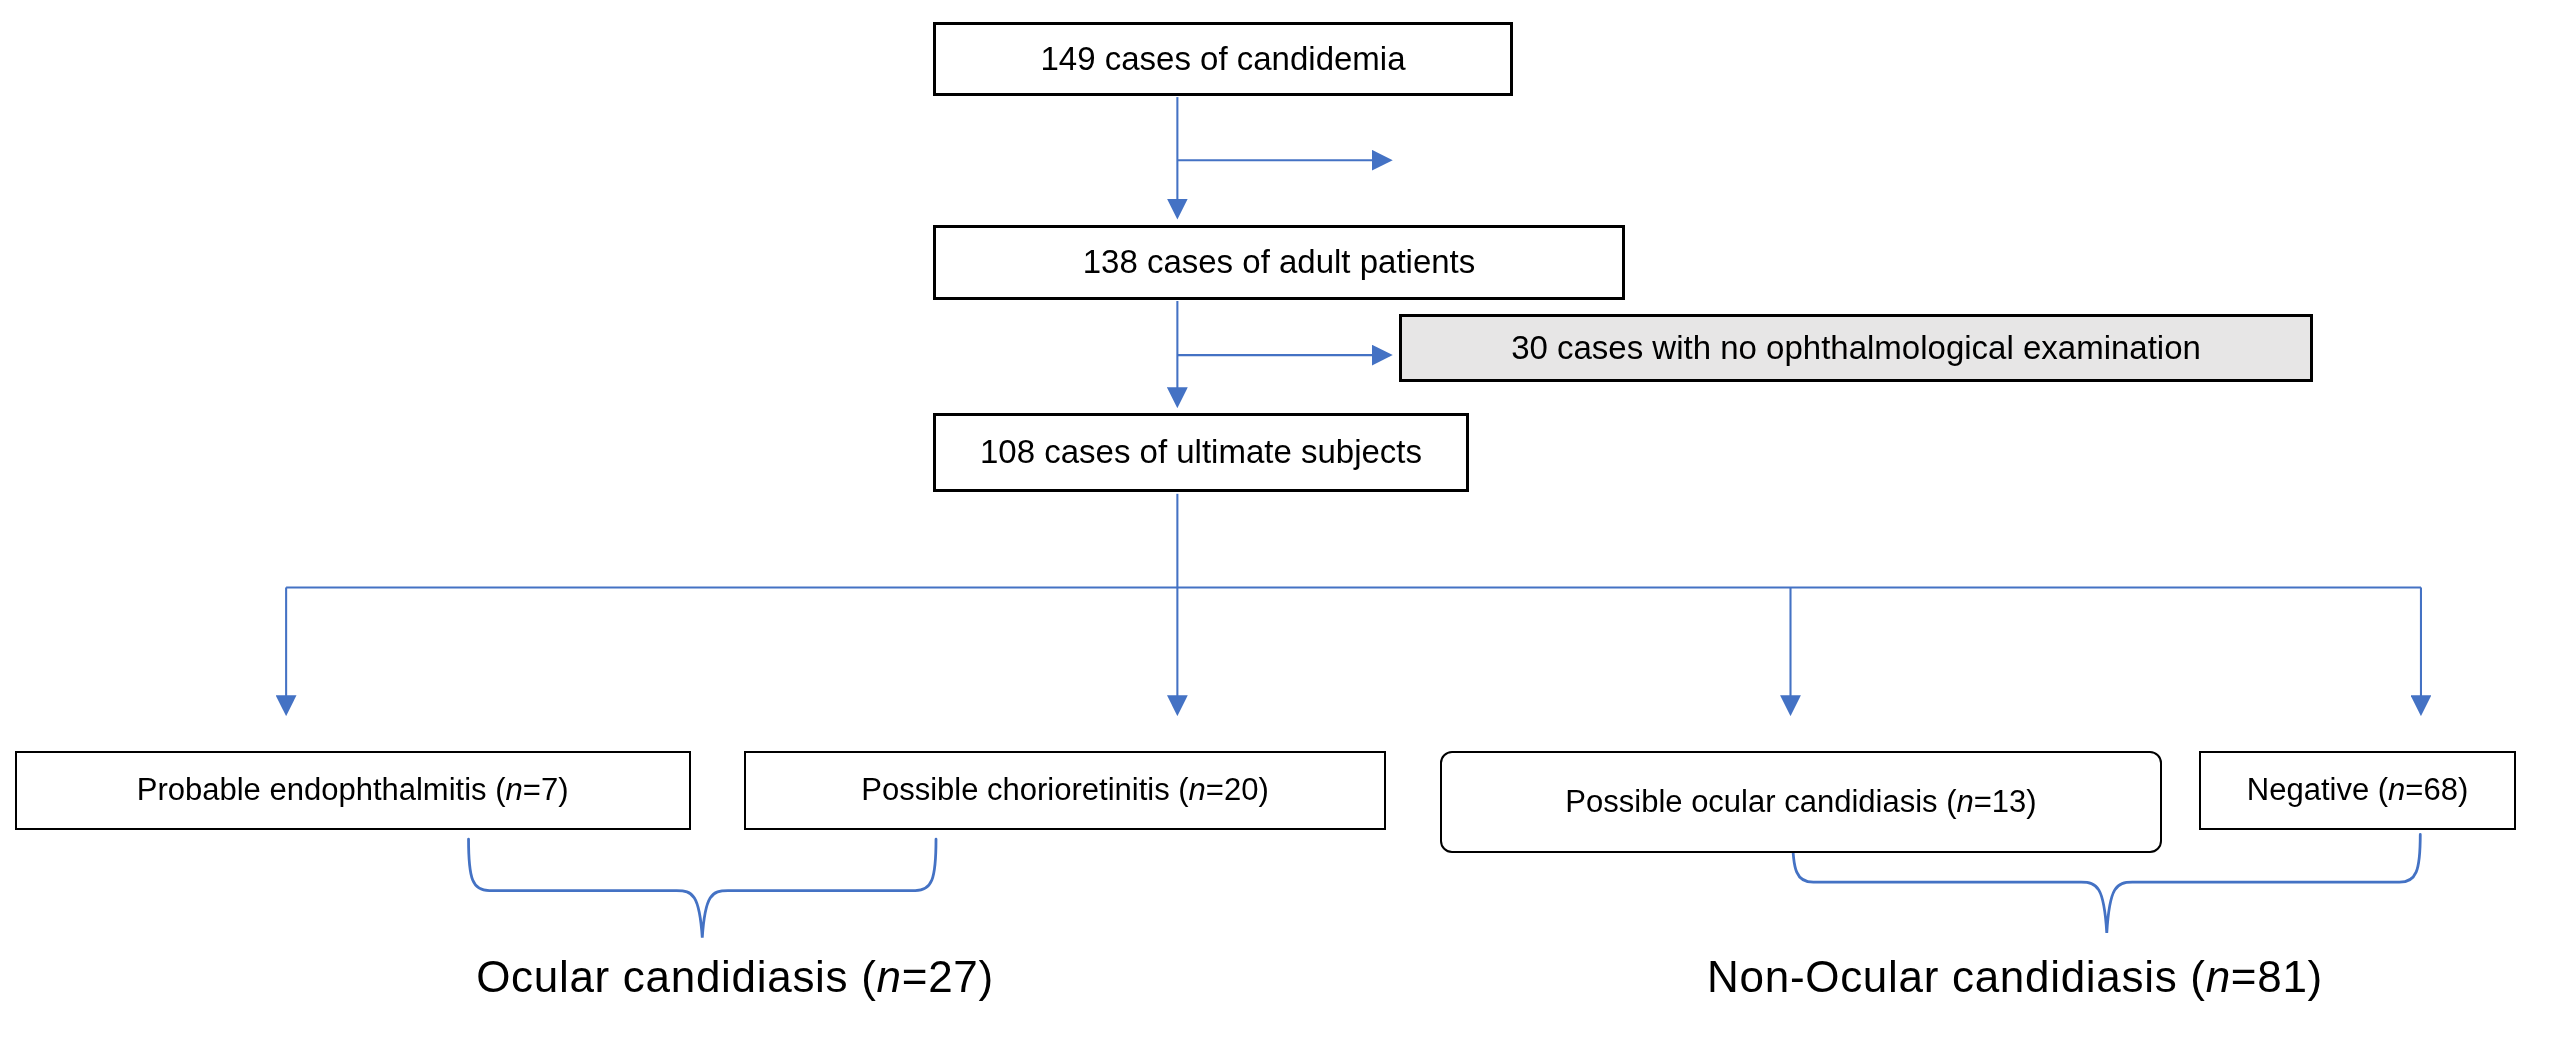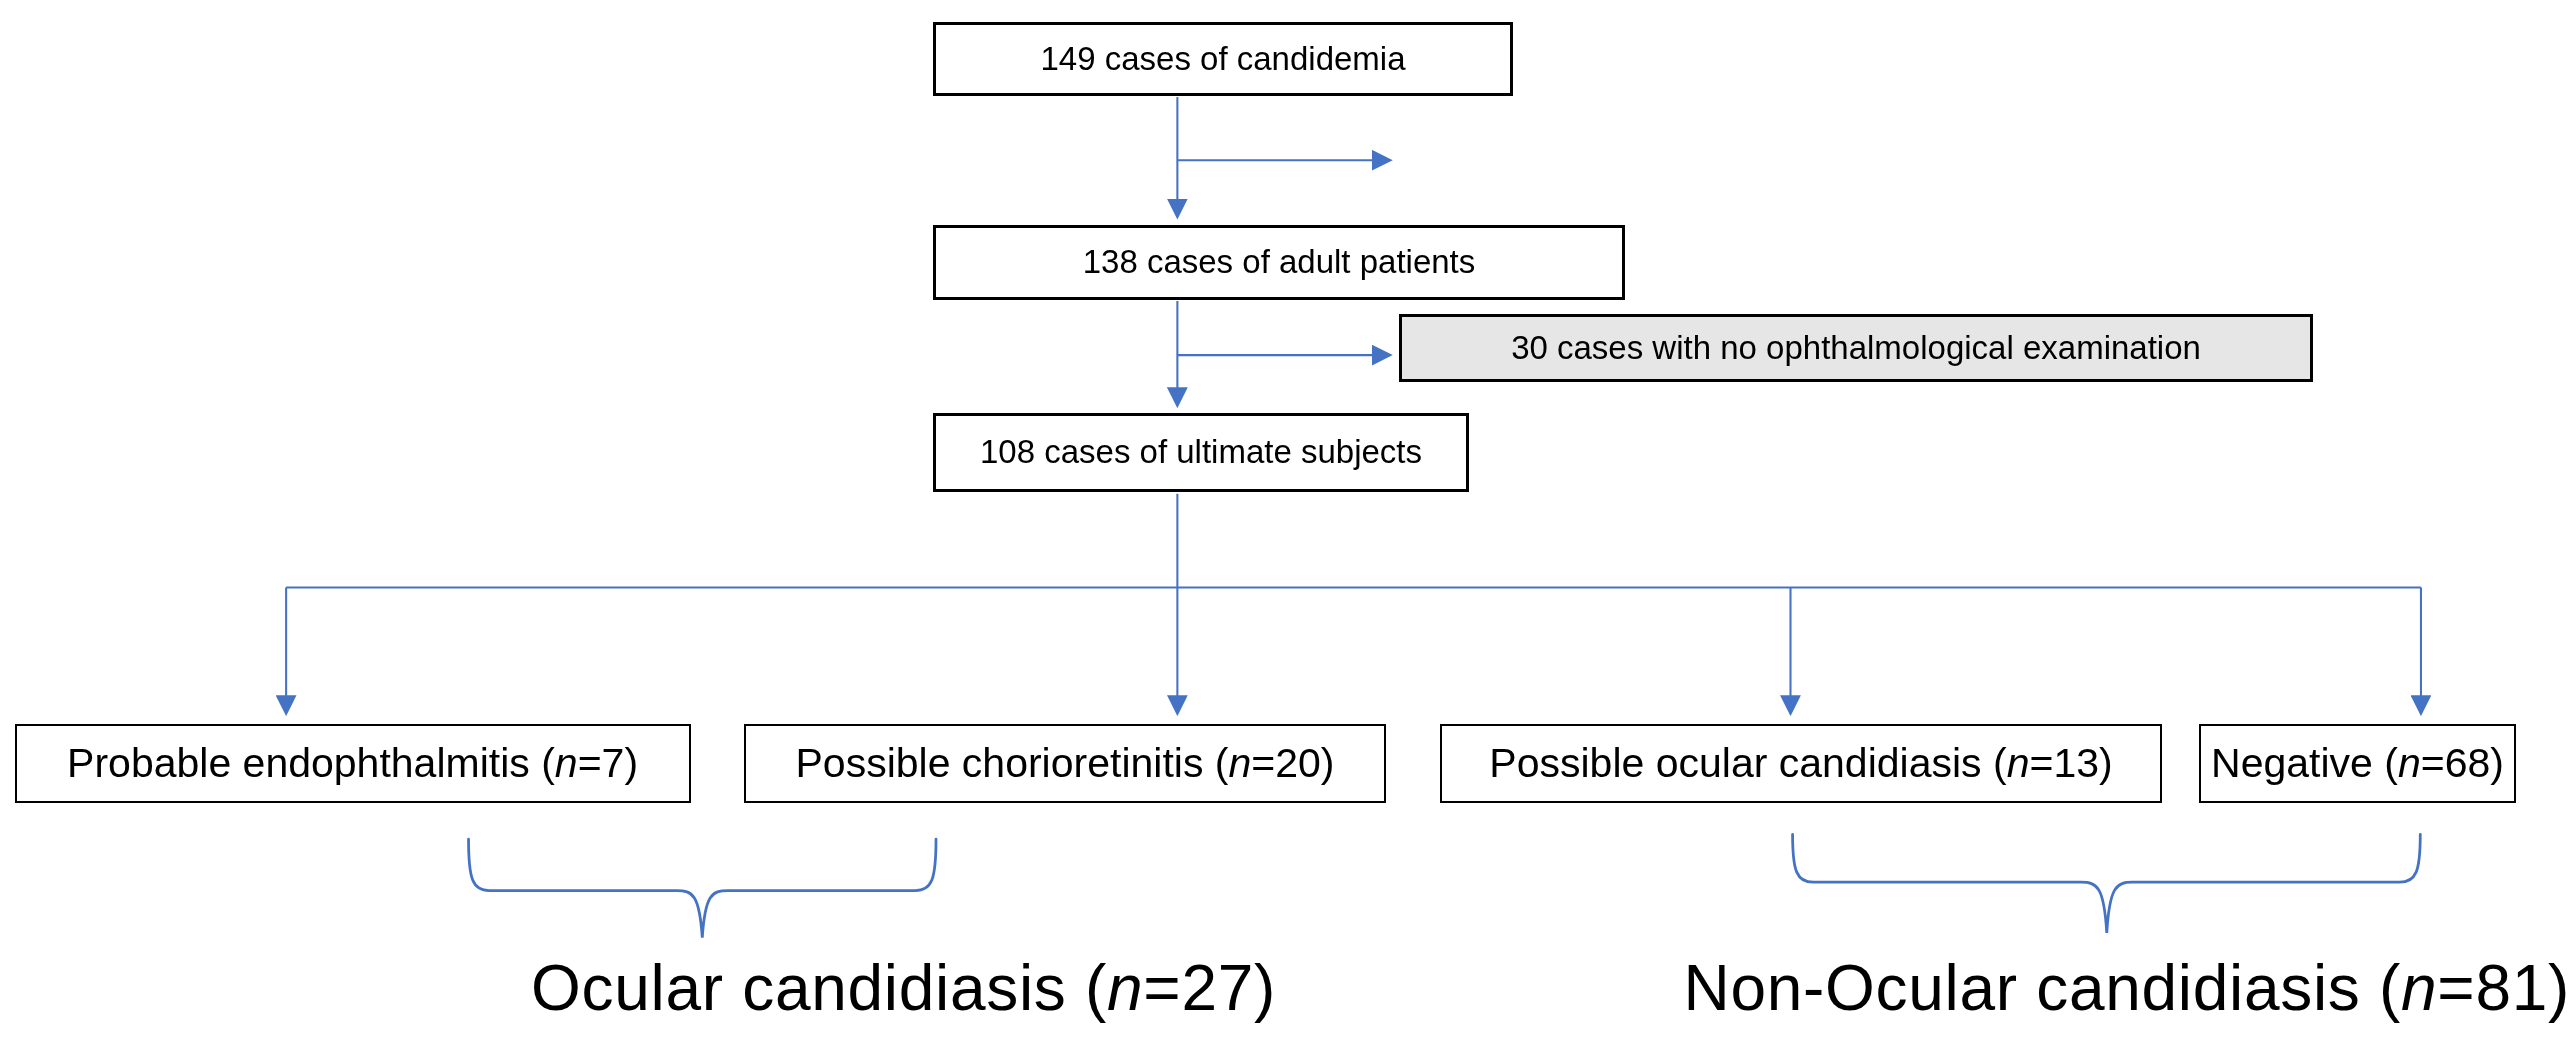--- a/index.html
+++ b/index.html
@@ -46,26 +46,27 @@
     border:3.5px solid var(--border-black);
     font-size:33px;
     line-height:1.1;
     white-space:nowrap;
   }
   .box.grey{
     background:var(--grey-fill);
   }
   .box.outcome{
     border-width:2.8px;
-    font-size:41px;
+    font-size:31px;
+    margin-top:27px;
   }
   .caption{
     position:absolute;
-    text-align:right;
-    font-size:64px;
+    text-align:center;
+    font-size:44px;
     letter-spacing:0.7px;
     line-height:1.15;
     white-space:nowrap;
   }
   .nvar{font-style:italic;}
 </style>
 </head>
 <body>
 
 <div id="canvas">
@@ -113,21 +114,21 @@
   </div>
 
   <div class="box outcome" style="left:14.6px;top:724px;width:676px;height:79px;">
     <span><span>Probable endophthalmitis</span><span> (</span><span class="nvar">n</span><span>=</span><span>7</span><span>)</span></span>
   </div>
 
   <div class="box outcome" style="left:744px;top:724px;width:642px;height:79px;">
     <span><span>Possible chorioretinitis</span><span> (</span><span class="nvar">n</span><span>=</span><span>20</span><span>)</span></span>
   </div>
 
-  <div class="box outcome" style="left:1440px;top:724px;width:722px;height:79px;">
+  <div class="box outcome" style="left:1440px;top:724px;width:722px;height:102px;border-radius:12px;">
     <span><span>Possible ocular candidiasis</span><span> (</span><span class="nvar">n</span><span>=</span><span>13</span><span>)</span></span>
   </div>
 
   <div class="box outcome" style="left:2199px;top:724px;width:317px;height:79px;">
     <span><span>Negative</span><span> (</span><span class="nvar">n</span><span>=</span><span>68</span><span>)</span></span>
   </div>
 
   <div class="caption" style="left:194px;top:952px;width:1082px;">
     <span><span>Ocular candidiasis</span><span> (</span><span class="nvar">n</span><span>=</span><span>27</span><span>)</span></span>
   </div>

